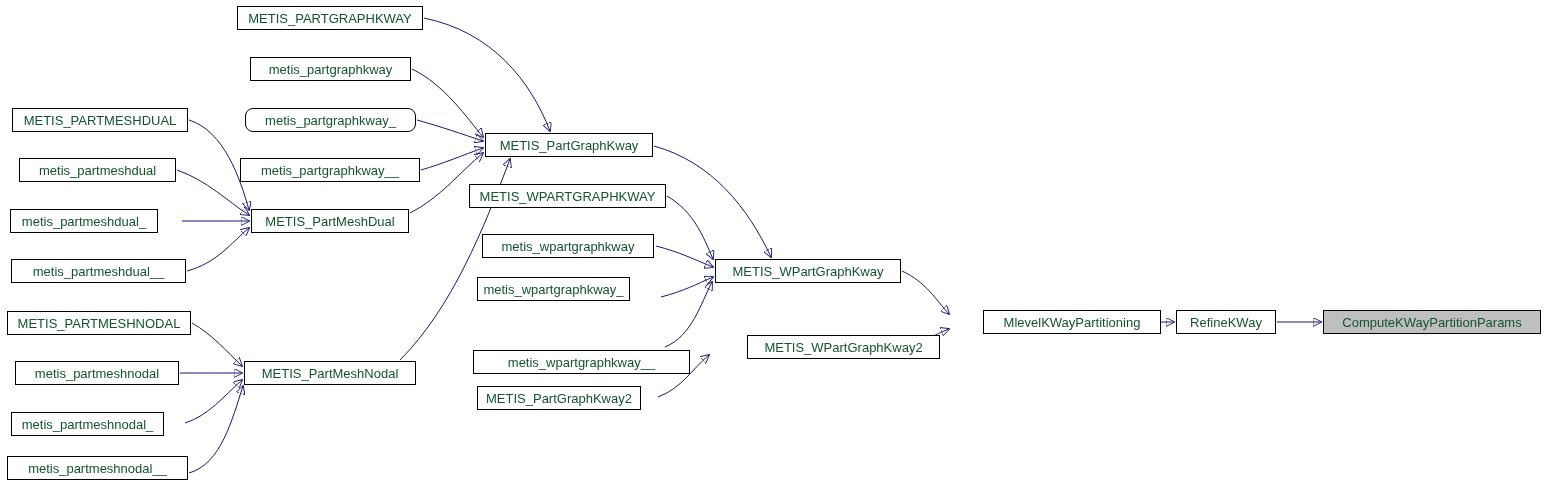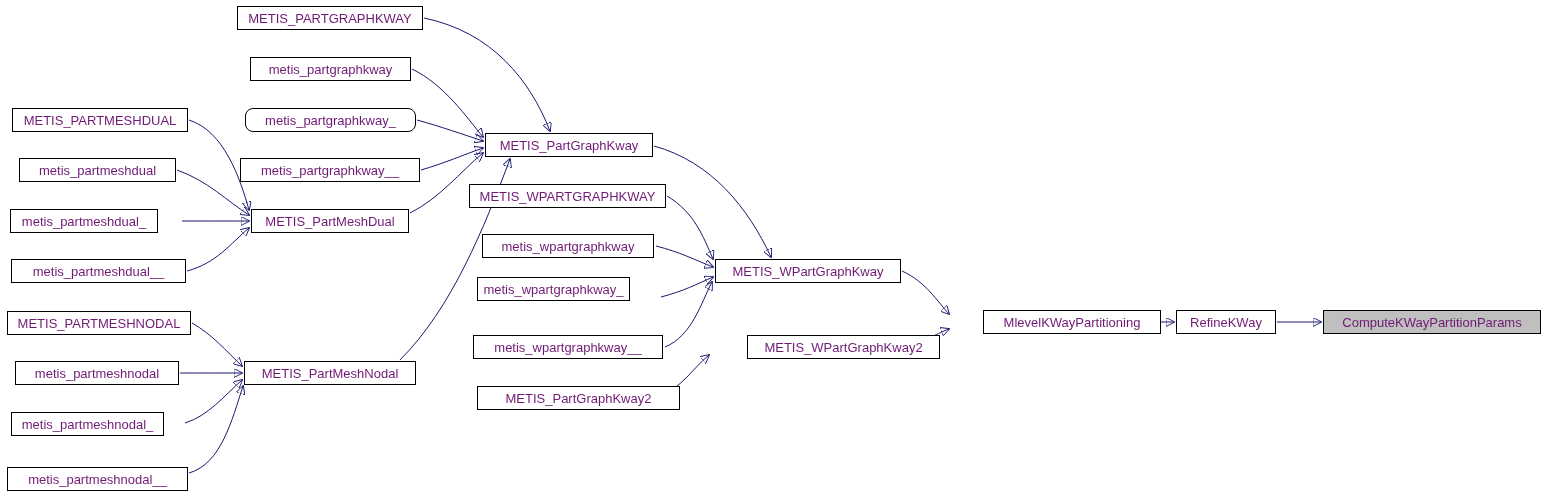--- a/index.html
+++ b/index.html
@@ -16,21 +16,21 @@
   .node {
     position:absolute;
     height:24px;
     box-sizing:border-box;
     border:1px solid #000000;
     background:#ffffff;
     display:flex;
     align-items:center;
     justify-content:center;
     font-size:13px;
-    color:#701a75;
+    color:#14532d;
     white-space:nowrap;
     padding:0 5px;
     cursor:pointer;
   }
   .node.highlight {
     background:#bfbfbf;
     cursor:default;
   }
 </style>
 </head>
@@ -75,27 +75,27 @@
   <div class="node" style="left:245px; top:108px; width:171px;border-radius:8px;">metis_partgraphkway_</div>
   <div class="node" style="left:240px; top:158px; width:180px;">metis_partgraphkway__</div>
   <div class="node" style="left:12px;  top:108px; width:176px;">METIS_PARTMESHDUAL</div>
   <div class="node" style="left:19px;  top:158px; width:157px;">metis_partmeshdual</div>
   <div class="node" style="left:10px;  top:209px; width:148px;">metis_partmeshdual_</div>
   <div class="node" style="left:11px;  top:259px; width:175px;">metis_partmeshdual__</div>
   <div class="node" style="left:251px; top:209px; width:158px;">METIS_PartMeshDual</div>
   <div class="node" style="left:7px;   top:311px; width:184px;">METIS_PARTMESHNODAL</div>
   <div class="node" style="left:15px;  top:361px; width:164px;">metis_partmeshnodal</div>
   <div class="node" style="left:11px;  top:412px; width:153px;">metis_partmeshnodal_</div>
-  <div class="node" style="left:7px;   top:467px; width:181px;">metis_partmeshnodal__</div>
+  <div class="node" style="left:7px;   top:456px; width:181px;">metis_partmeshnodal__</div>
   <div class="node" style="left:244px; top:361px; width:172px;">METIS_PartMeshNodal</div>
   <div class="node" style="left:485px; top:133px; width:168px;">METIS_PartGraphKway</div>
   <div class="node" style="left:469px; top:184px; width:197px;">METIS_WPARTGRAPHKWAY</div>
   <div class="node" style="left:482px; top:234px; width:172px;">metis_wpartgraphkway</div>
   <div class="node" style="left:477px; top:277px; width:153px;">metis_wpartgraphkway_</div>
-  <div class="node" style="left:473px; top:335px; width:190px;">metis_wpartgraphkway__</div>
-  <div class="node" style="left:477px; top:386px; width:203px;">METIS_PartGraphKway2</div>
+  <div class="node" style="left:473px; top:350px; width:217px;">metis_wpartgraphkway__</div>
+  <div class="node" style="left:477px; top:386px; width:164px;">METIS_PartGraphKway2</div>
   <div class="node" style="left:715px; top:259px; width:186px;">METIS_WPartGraphKway</div>
   <div class="node" style="left:711px; top:335px; width:193px;margin-left:36px;">METIS_WPartGraphKway2</div>
   <div class="node" style="left:951px; top:310px; width:178px;margin-left:32px;">MlevelKWayPartitioning</div>
   <div class="node" style="left:1176px;top:310px; width:100px;">RefineKWay</div>
   <div class="node highlight" style="left:1323px;top:310px; width:218px;">ComputeKWayPartitionParams</div>
 
 </div>
 
 </body></html>

